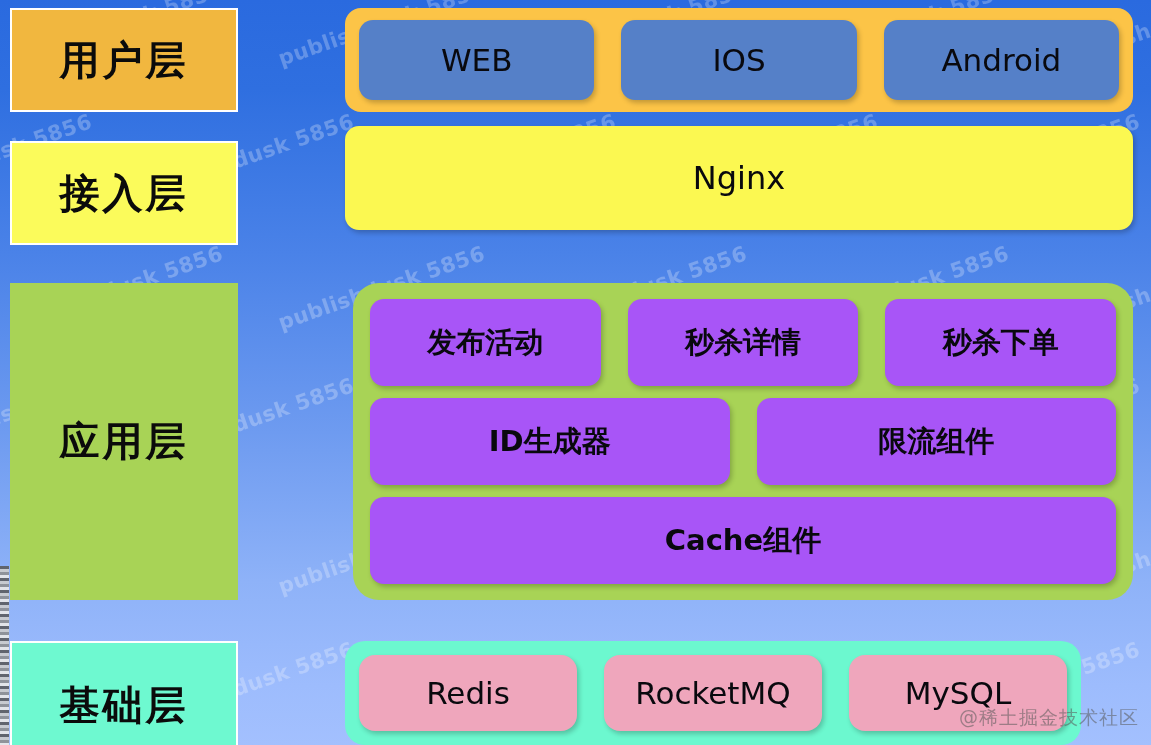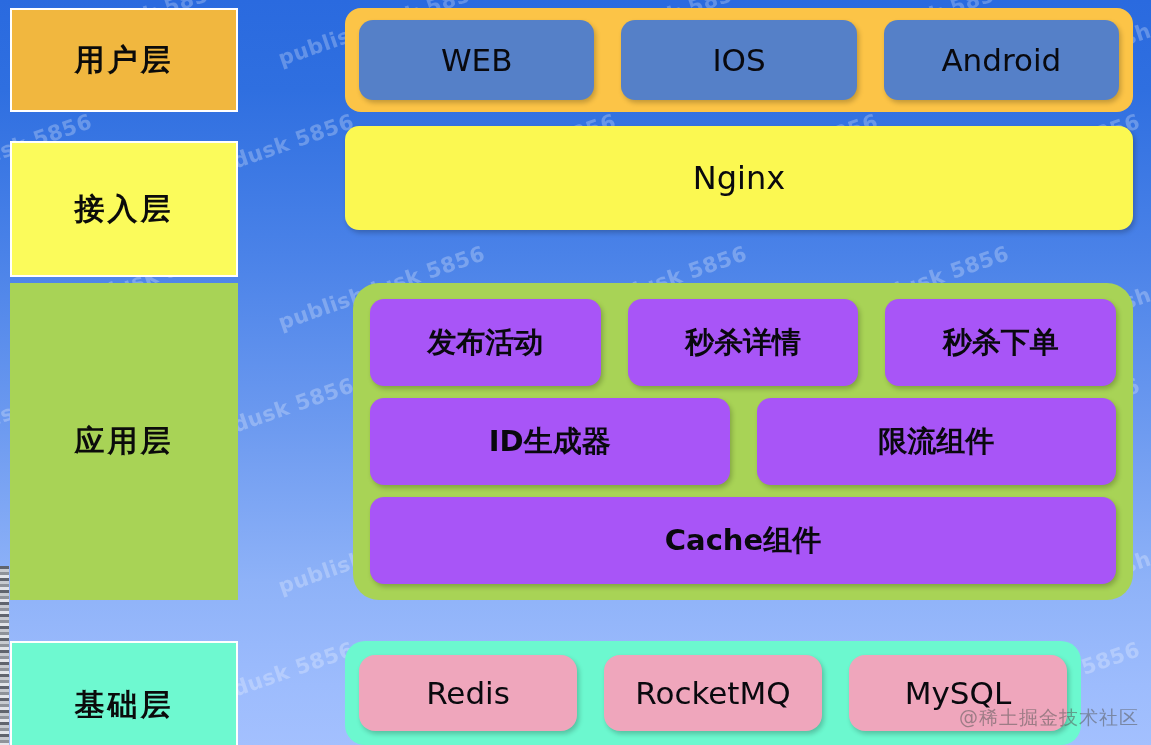--- a/index.html
+++ b/index.html
@@ -69,21 +69,21 @@
     inset: 0;
     z-index: 4;
   }
 
   .layer-label {
     position: absolute;
     display: flex;
     align-items: center;
     justify-content: center;
     color: #0b0b0b;
-    font-size: 30px;
+    font-size: 40px;
     font-weight: 700;
     letter-spacing: 3px;
     font-family: "DejaVu Sans", sans-serif;
     box-sizing: border-box;
   }
 
   .group {
     position: absolute;
     box-sizing: border-box;
     display: flex;
@@ -123,21 +123,21 @@
   #group-user .node {
     background: #5580c8;
     border-radius: 14px;
     font-size: 31px;
     font-weight: 400;
     font-family: "DejaVu Sans", sans-serif;
   }
 
   
   #label-access {
-    left: 10px; top: 141px; width: 228px; height: 136px;
+    left: 10px; top: 141px; width: 228px; height: 104px;
     background: #fbfb5b;
     border: 2px solid #ffffff;
   }
   #group-access {
     left: 345px; top: 126px; width: 788px; height: 104px;
     background: transparent;
     padding: 0;
   }
   #group-access .node {
     background: #fbf851;

